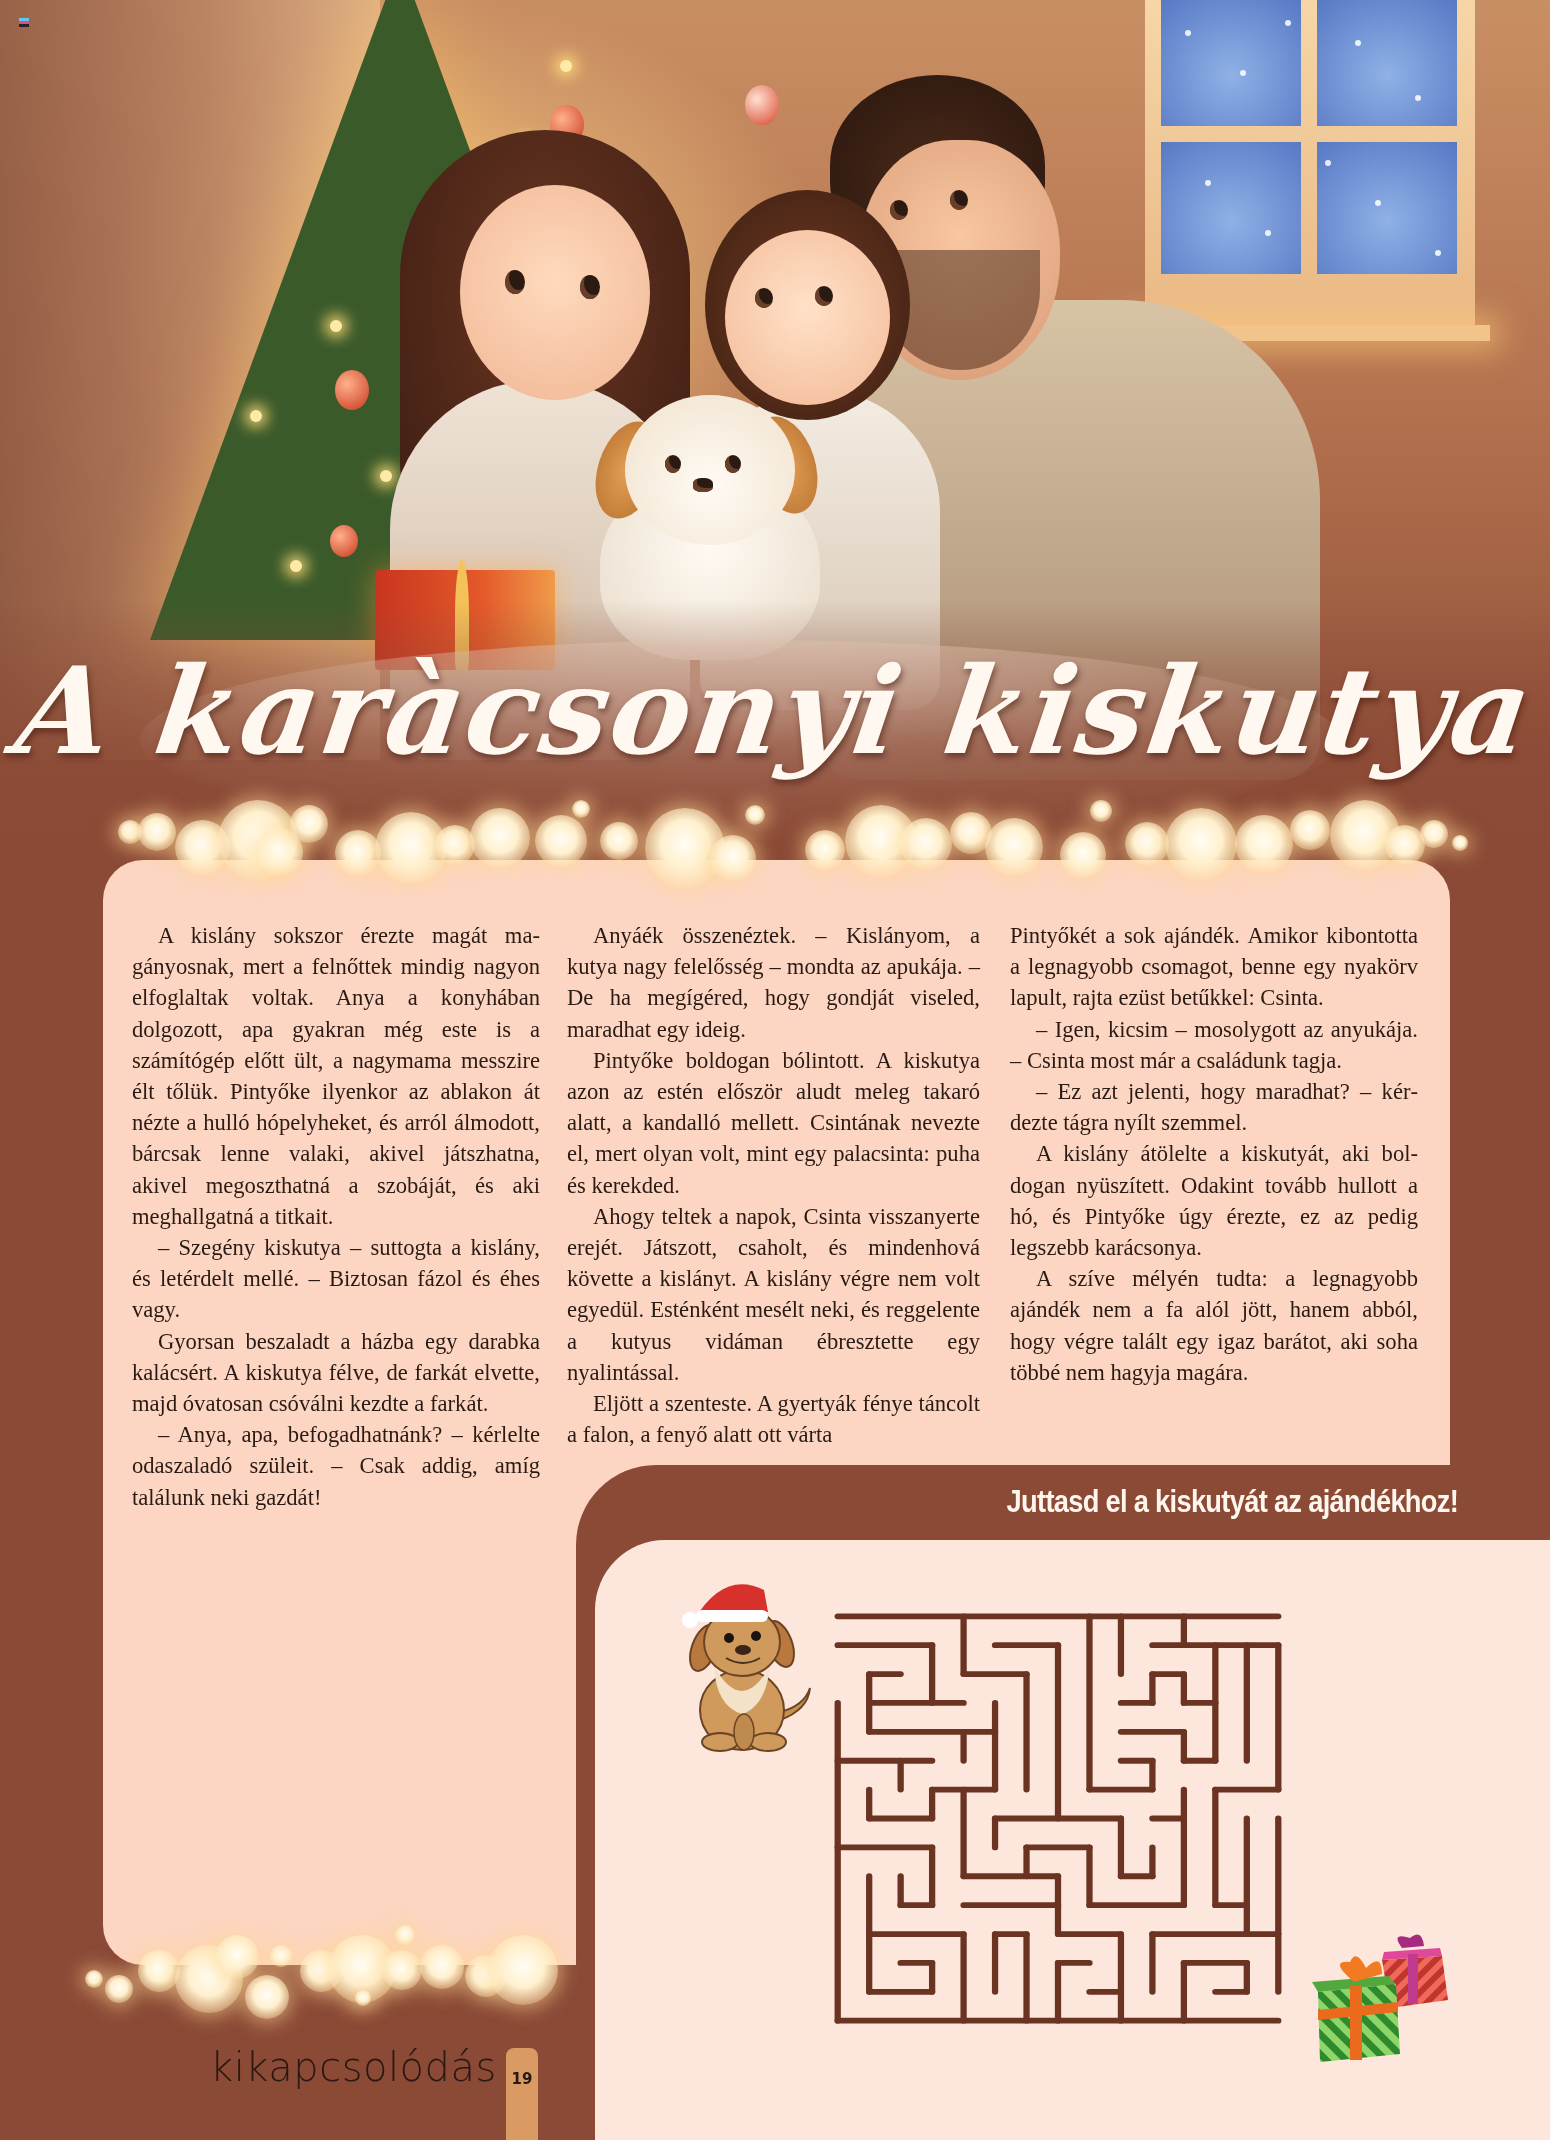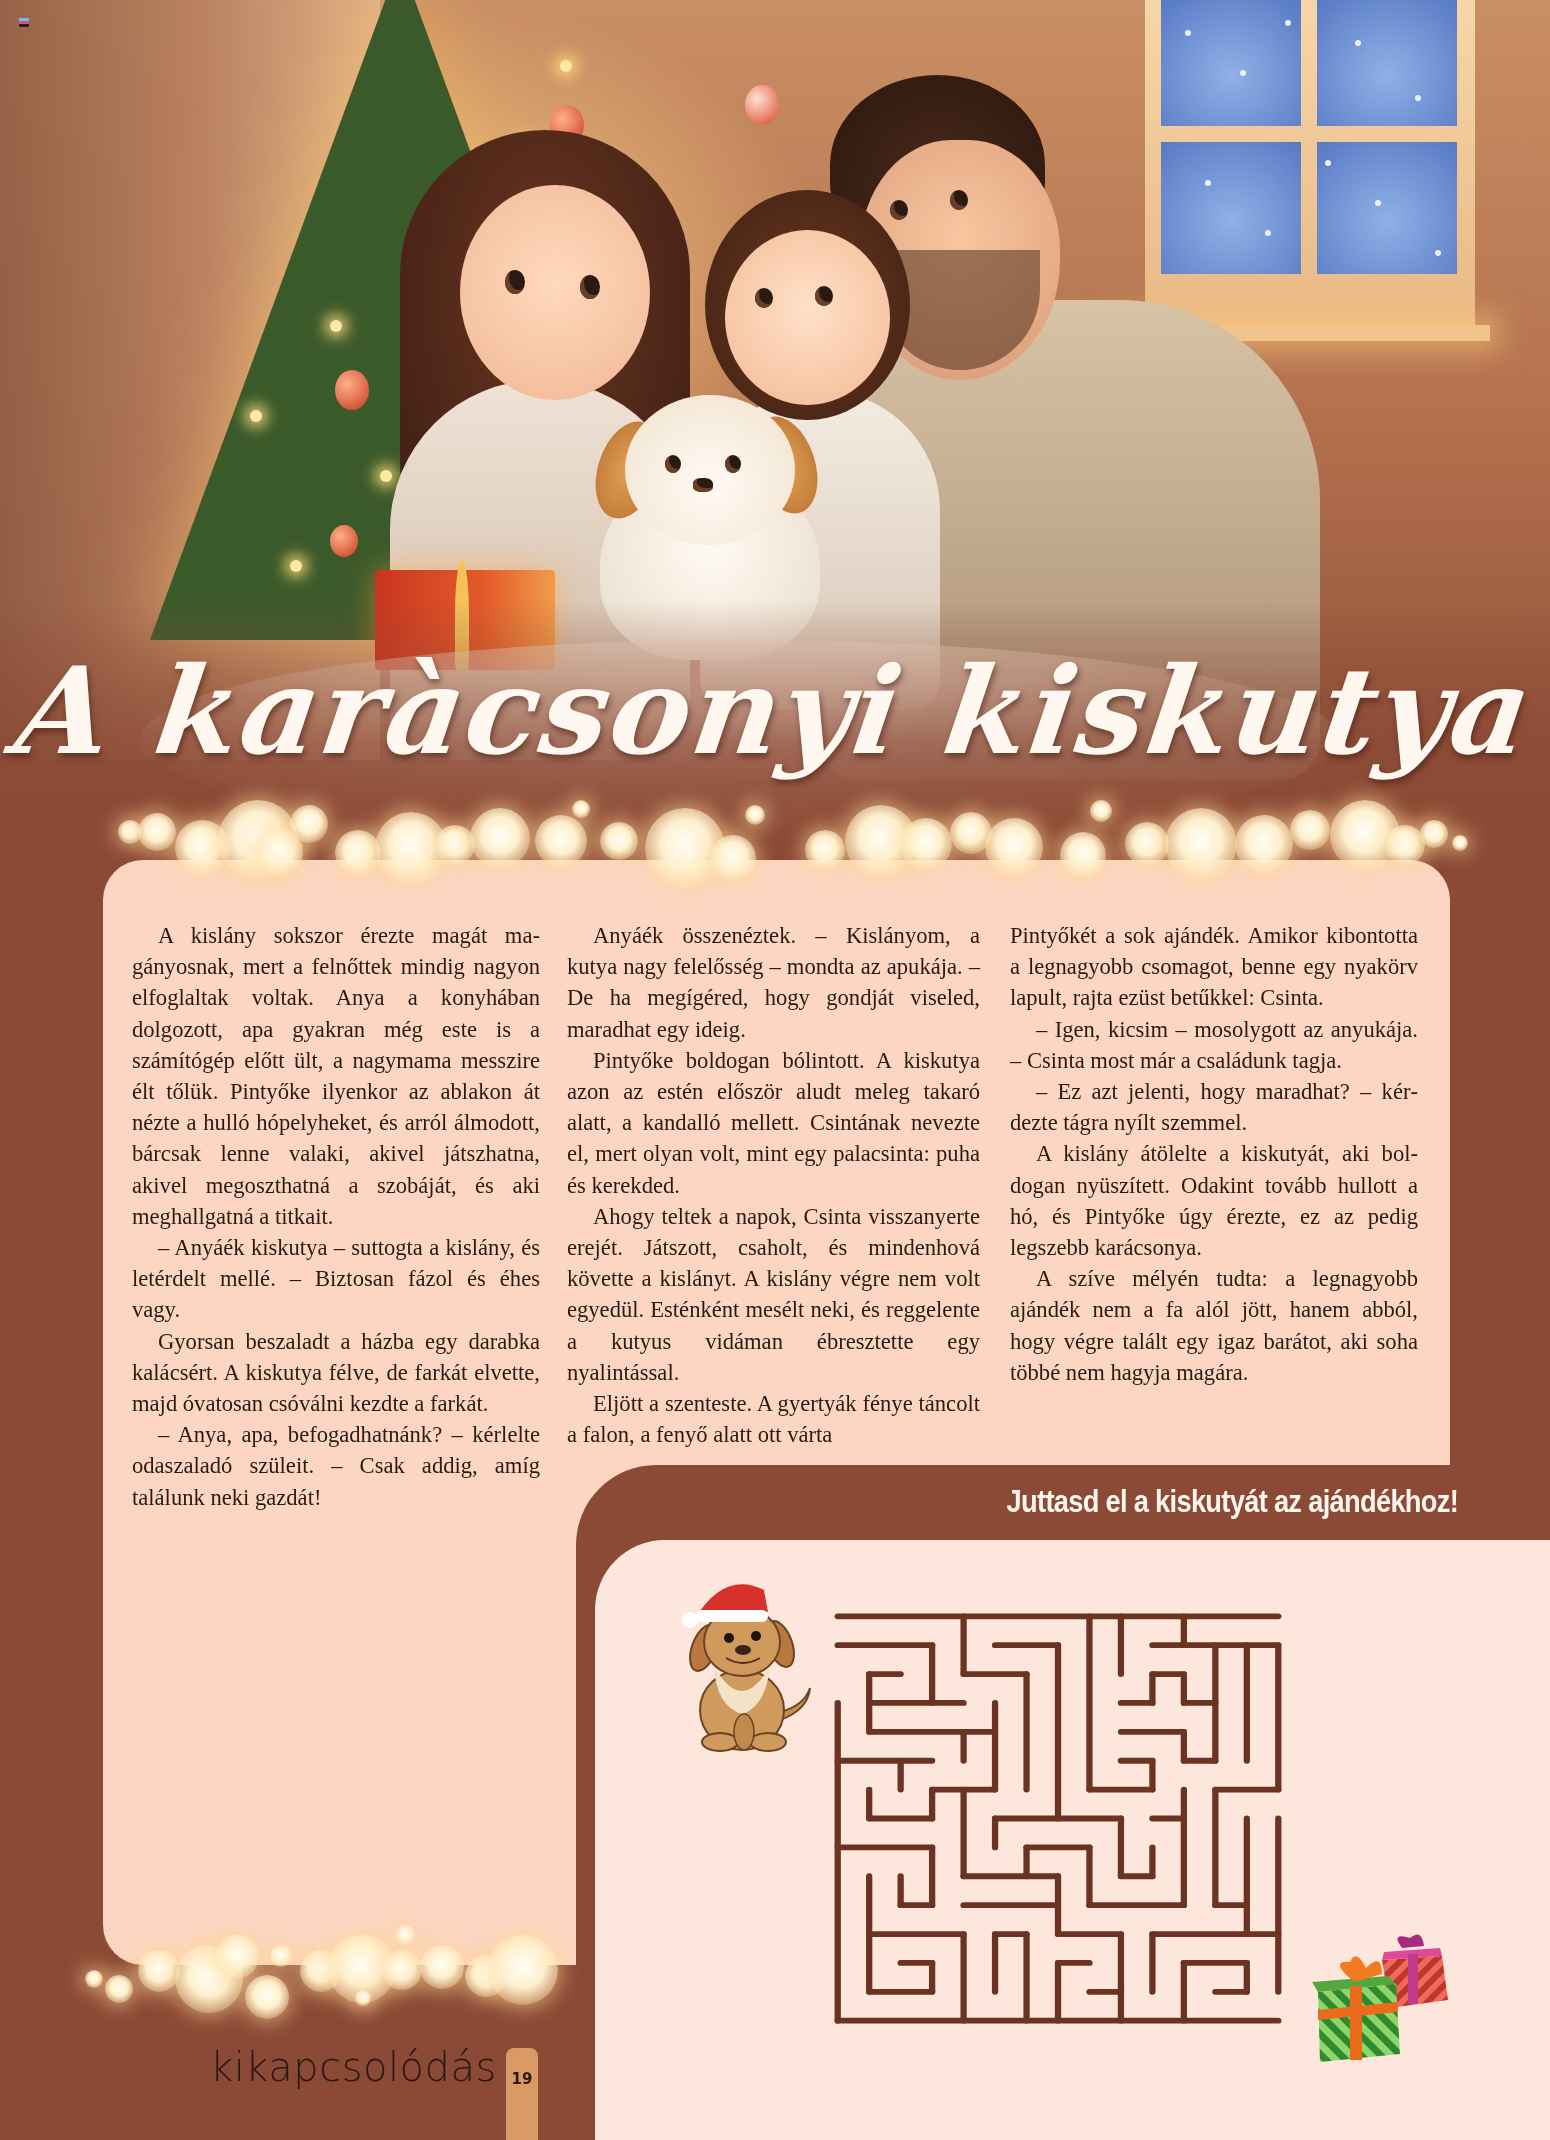--- a/index.html
+++ b/index.html
@@ -260,21 +260,21 @@
   <div class="bokeh" style="left:355px;top:1990px;width:16px;height:16px"></div>
   <div class="bokeh" style="left:382px;top:1950px;width:40px;height:40px"></div>
   <div class="bokeh" style="left:395px;top:1925px;width:20px;height:20px"></div>
   <div class="bokeh" style="left:420px;top:1945px;width:44px;height:44px"></div>
   <div class="bokeh" style="left:465px;top:1955px;width:42px;height:42px"></div>
   <div class="bokeh" style="left:488px;top:1935px;width:70px;height:70px"></div>
 </div>
 
 <div class="col col-1">
   <p>A kislány sokszor érezte magát ma­gányosnak, mert a felnőttek mindig nagyon elfoglaltak voltak. Anya a kony­hában dolgozott, apa gyakran még este is a számítógép előtt ült, a nagymama messzire élt tőlük. Pintyőke ilyenkor az ablakon át nézte a hulló hópelyheket, és arról álmodott, bárcsak lenne valaki, akivel játszhatna, akivel megoszthatná a szobáját, és aki meghallgatná a titkait.</p>
-  <p>– Anyáék kiskutya – suttogta a kis­lány, és letérdelt mellé. – Biztosan fázol és éhes vagy.</p>
+  <p>– Szegény kiskutya – suttogta a kis­lány, és letérdelt mellé. – Biztosan fázol és éhes vagy.</p>
   <p>Gyorsan beszaladt a házba egy da­rabka kalácsért. A kiskutya félve, de farkát elvette, majd óvatosan csóválni kezdte a farkát.</p>
   <p>– Anya, apa, befogadhatnánk? – kér­lelte odaszaladó szüleit. – Csak addig, amíg találunk neki gazdát!</p>
 </div>
 <div class="col col-2">
   <p>Anyáék összenéztek. – Kislányom, a kutya nagy felelősség – mondta az apu­kája. – De ha megígéred, hogy gondját viseled, maradhat egy ideig.</p>
   <p>Pintyőke boldogan bólintott. A kis­kutya azon az estén először aludt meleg takaró alatt, a kandalló mellett. Csintá­nak nevezte el, mert olyan volt, mint egy palacsinta: puha és kerekded.</p>
   <p>Ahogy teltek a napok, Csinta vissza­nyerte erejét. Játszott, csaholt, és min­denhová követte a kislányt. A kislány végre nem volt egyedül. Esténként me­sélt neki, és reggelente a kutyus vidáman ébresztette egy nyalintással.</p>
   <p>Eljött a szenteste. A gyertyák fénye táncolt a falon, a fenyő alatt ott várta</p>
 </div>
 <div class="col col-3">

